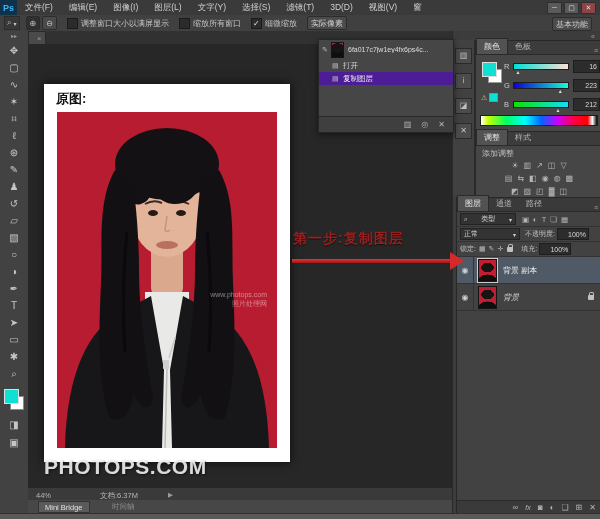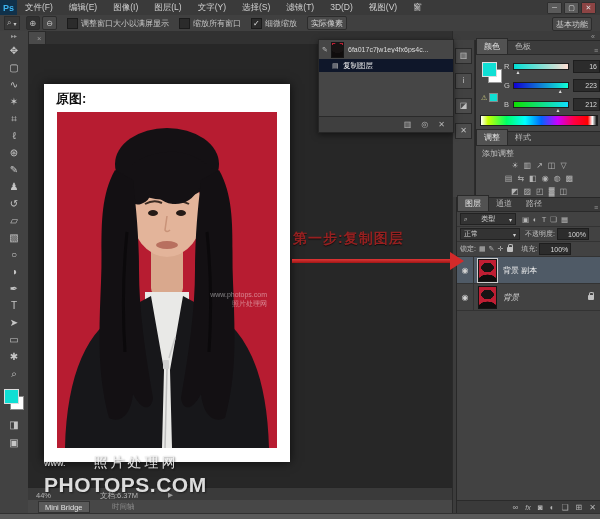--- a/index.html
+++ b/index.html
@@ -33,21 +33,21 @@
           display:flex;align-items:center;padding:0 4px;font-size:7.5px;color:#d2d2d2}
   
   .canvas{left:28px;top:44px;width:424px;height:443px;background:#272727}
   .photodoc{left:44px;top:84px;width:246px;height:378px;background:#ffffff;box-shadow:0 0 10px rgba(0,0,0,.7)}
   
   .panel{background:#464646;border:1px solid #262626;box-shadow:0 2px 6px rgba(0,0,0,.5)}
   .ptab{height:13px;display:flex;align-items:flex-end}
   .ptab .t{font-size:8px;padding:2px 7px;color:#b8b8b8}
   .ptab .t.on{background:#525252;color:#e4e4e4;border:1px solid #2a2a2a;border-bottom:none}
   .hrow{height:13px;display:flex;align-items:center;font-size:7.5px;color:#d5d5d5}
-  .hrow.sel{background:#0f172a}
+  .hrow.sel{background:#4c1d95}
   .mini-thumb{background:
       radial-gradient(ellipse 9px 7px at 50% 36%, #181414 68%, rgba(0,0,0,0) 70%),
       radial-gradient(ellipse 14px 10px at 50% 102%, #100d0d 68%, rgba(0,0,0,0) 70%),
       #bf1e33;border:1px solid #151515}
   .icon{color:#b5b5b5}
   .valbox{background:#2c2c2c;border:1px solid #1e1e1e;color:#d8d8d8;font-size:7px;
           display:inline-flex;align-items:center;justify-content:flex-end;padding:0 2px}
   .selbox{background:#333333;border:1px solid #222;color:#d0d0d0;font-size:7px;
           display:inline-flex;align-items:center;padding:0 3px;justify-content:space-between}
   .track{height:5px;border:1px solid #1d1d1d;position:relative}
@@ -202,20 +202,25 @@
     </div>
   </div>
 </div>
 
 <div class="r panel" style="left:318px;top:39px;width:134px;height:92px;z-index:20">
   <div class="flex" style="height:19px;padding:0 3px">
     <span style="font-size:7px;width:9px;color:#bbb">✎</span>
     <span class="mini-thumb" style="width:11px;height:14px"></span>
     <span class="nw" style="font-size:7px;margin-left:4px;color:#ddd;overflow:hidden;max-width:100px">6fa017c7jw1ey4fx6ps4c...</span>
   </div>
+  <div class="hrow">
+    <span style="width:13px"></span>
+    <span class="icon" style="font-size:7px;width:11px">▤</span>
+    <span>打开</span>
+  </div>
   <div class="hrow sel">
     <span style="width:13px"></span>
     <span class="icon" style="font-size:7px;width:11px">▤</span>
     <span style="color:#f0f0f0">复制图层</span>
   </div>
   <div class="flex" style="position:absolute;left:0;bottom:0;width:100%;height:15px;background:#3f3f3f;border-top:1px solid #2a2a2a;justify-content:flex-end">
     <span class="icon" style="font-size:8px;margin-right:10px">▥</span>
     <span class="icon" style="font-size:8px;margin-right:10px">◎</span>
     <span class="icon" style="font-size:8px;margin-right:8px">✕</span>
   </div>
@@ -382,18 +387,14 @@
 </div>
 
 <div class="r bottombar">
   <span class="r" style="left:10px;top:1px;height:10px;padding:0 6px;background:#5a5a5a;border:1px solid #333;
         font-size:7.5px;color:#e0e0e0;display:inline-flex;align-items:center">Mini Bridge</span>
   <span class="r" style="left:84px;top:2px;font-size:7.5px;color:#8a8a8a">时间轴</span>
 </div>
 <div class="r winedge"></div>
 
 <div class="r" style="left:44px;top:454px;z-index:50">
-  <div class="flex">
-    <span class="wm" style="font-size:9px">www.</span>
-    <span class="wm" style="font-size:14px;margin-left:28px;letter-spacing:3px">照片处理网</span>
-  </div>
   <div class="wm" style="font-size:21px;font-weight:800;letter-spacing:0.5px;margin-top:1px">PHOTOPS.COM</div>
 </div>
 
 </body></html>

